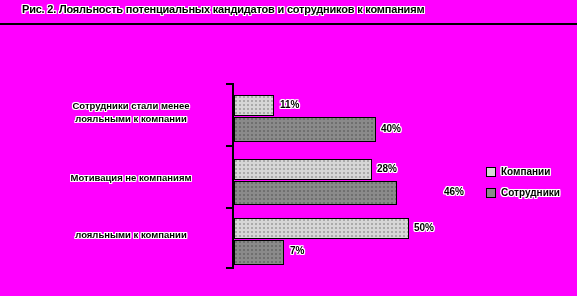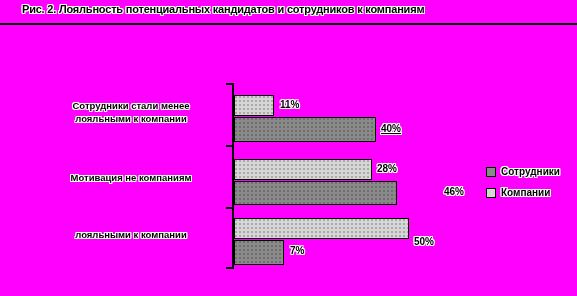--- a/index.html
+++ b/index.html
@@ -193,51 +193,51 @@
 
     <div class="cat-group">
       <div class="cat-label" style="top:99px;">
         <div>Сотрудники стали менее</div>
         <div>лояльными к компании</div>
       </div>
       <div class="bar series-companies" style="top:95px;  width:40px;  height:21px;"></div>
       <div class="bar-value" style="left:280px; top:99px;">11%</div>
 
       <div class="bar series-employees" style="top:117px; width:142px; height:25px;"></div>
-      <div class="bar-value" style="left:381px; top:123px;text-decoration:underline;">40%</div>
+      <div class="bar-value" style="left:381px; top:123px;">40%</div>
     </div>
 
     <div class="cat-group">
       <div class="cat-label" style="top:171px;">
         <div>Мотивация не компаниям</div>
         <div></div>
       </div>
       <div class="bar series-companies" style="top:159px; width:138px; height:21px;"></div>
       <div class="bar-value" style="left:377px; top:163px;">28%</div>
 
       <div class="bar series-employees" style="top:181px; width:163px; height:24px;"></div>
       <div class="bar-value" style="left:422px; top:186px;padding-left:22px;">46%</div>
     </div>
 
     <div class="cat-group">
       <div class="cat-label" style="top:228px;">
         <div>лояльными к компании</div>
       </div>
       <div class="bar series-companies" style="top:218px; width:175px; height:21px;"></div>
-      <div class="bar-value" style="left:414px; top:236px;">50%</div>
+      <div class="bar-value" style="left:414px; top:222px;">50%</div>
 
       <div class="bar series-employees" style="top:240px; width:50px;  height:25px;"></div>
       <div class="bar-value" style="left:290px; top:245px;">7%</div>
     </div>
 
     <div id="legend">
+      <div class="legend-row">
+        <span class="legend-swatch series-companies"></span>
+        <span class="legend-label">Компании</span>
+      </div>
       <div class="legend-row">
         <span class="legend-swatch series-employees"></span>
         <span class="legend-label">Сотрудники</span>
       </div>
-      <div class="legend-row">
-        <span class="legend-swatch series-companies"></span>
-        <span class="legend-label">Компании</span>
-      </div>
     </div>
 
   </div>
 </div>
 
 </body></html>

